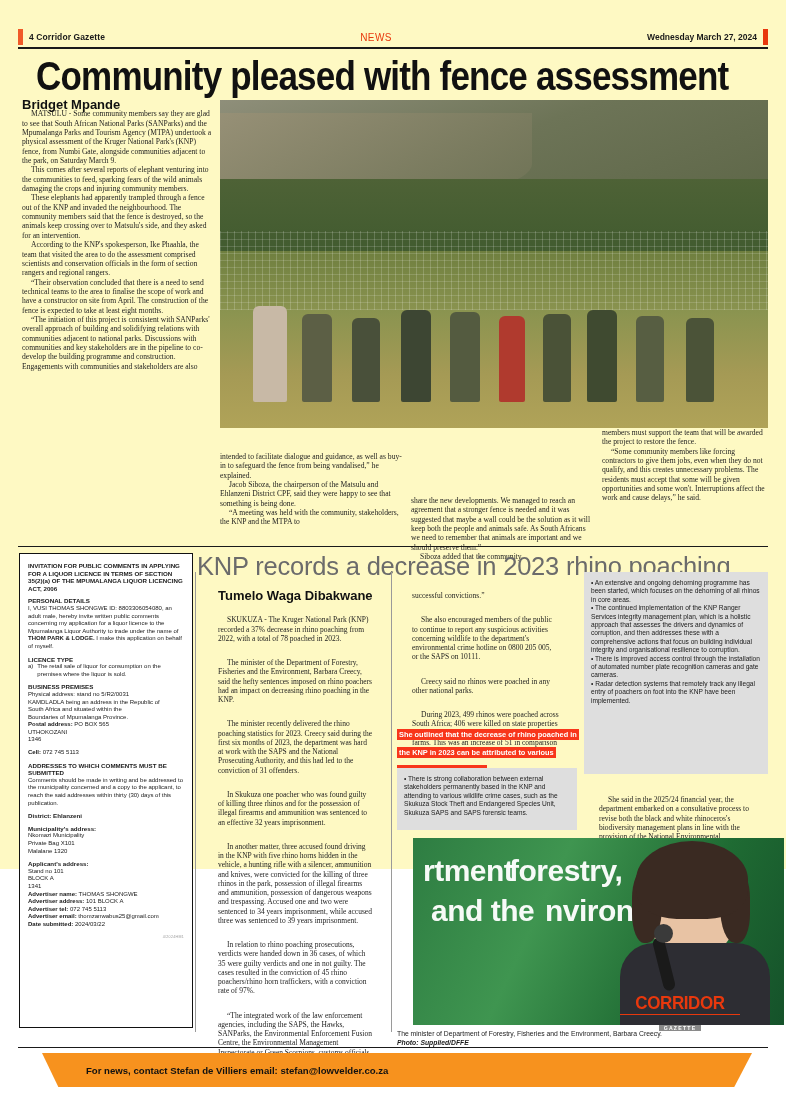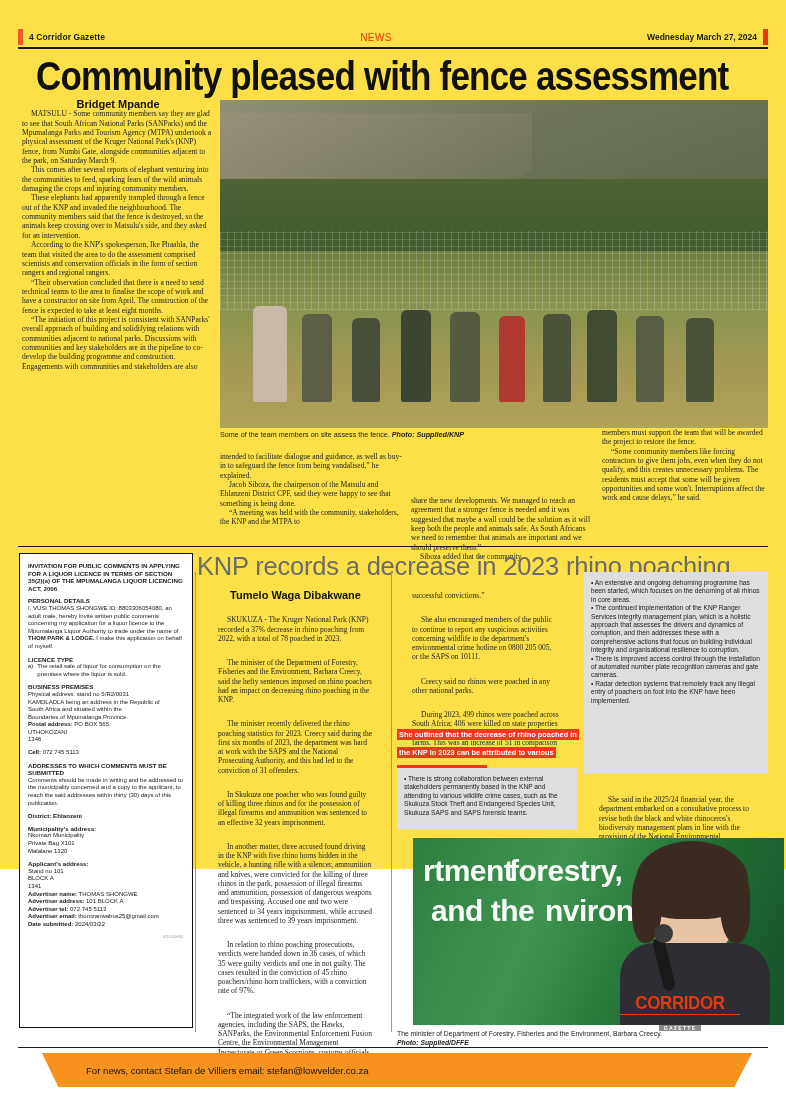--- a/index.html
+++ b/index.html
@@ -2,21 +2,21 @@
 <html><head>
 <meta charset="utf-8">
 <style>
   * { box-sizing: border-box; margin: 0; padding: 0; }
   html, body {
     width: 786px; height: 1113px;
     background: #ffffff;
     font-family: "Liberation Sans", sans-serif;
     overflow: hidden;
   }
-  .page { position: relative; width: 786px; height: 869px; background:#fde047; }
+  .page { position: relative; width: 786px; height: 869px; background:#fef9c3; }
 
   
   .masthead {
     position:absolute; left:18px; top:26px; width:750px; height:22px;
     display:flex; align-items:center;
   }
   .mast-bar-left { width:5px; height:16px; background:#f05a28; margin-right:6px; }
   .mast-bar-right { width:5px; height:16px; background:#e8380d; margin-left:6px; }
   .mast-left { font-size:8.5px; font-weight:bold; color:#1a1a1a; letter-spacing:.1px; white-space:nowrap; }
   .mast-center { flex:1; text-align:center; font-size:10px; color:#e8380d; letter-spacing:.4px; }
@@ -29,21 +29,21 @@
     font-family:"Liberation Sans", sans-serif;
     font-weight:bold; font-size:35px; line-height:40px;
     color:#111; letter-spacing:-0.8px;
     transform: scaleY(1.18); transform-origin: left top;
   }
 
   
   .a1col { position:absolute; font-family:"Liberation Serif", serif; font-size:7.6px; line-height:9.35px; color:#1c1c1c; text-align:left; }
   .a1col p { text-indent:9px; margin:0; }
   .a1col p.noindent { text-indent:0; }
-  .byline { font-family:"Liberation Sans", sans-serif; font-weight:bold; font-size:11px; color:#111; text-align:center; margin-bottom:6px; text-indent:0 !important; }
+  .byline { font-family:"Liberation Sans", sans-serif; font-weight:bold; font-size:13px; color:#111; text-align:left; margin-bottom:6px; text-indent:0 !important; }
 
   #a1-c1 { left:22px; top:100px; width:192px; }
   #a1-c2 { left:220px; top:452px; width:185px; }
   #a1-c3 { left:411px; top:452px; width:185px;margin-top:44px; }
   #a1-c4 { left:602px; top:428px; width:166px; }
 
   
   .photo1 {
     position:absolute; left:220px; top:100px; width:548px; height:328px;
     overflow:hidden; background:#6c7a4a;
@@ -159,21 +159,21 @@
   
   .footrule { position:absolute; left:18px; top:1047px; width:750px; height:1.2px; background:#1a1a1a; }
   .footer {
     position:absolute; left:42px; top:1053px; width:710px; height:34px;
     background:#f7921e;
     display:flex; align-items:center;
     clip-path: polygon(0 0, 100% 0, 97.5% 100%, 2.3% 100%);
   }
   .footer .txt {
     margin-left:44px; font-family:"Liberation Sans", sans-serif;
-    font-weight:normal; font-size:9.6px; color:#111;
+    font-weight:bold; font-size:9.6px; color:#111;
   }
   .foot-logo {
     position:absolute; right:46px; top:993px; width:120px; text-align:center;
   }
   .foot-logo .c1 { font-family:"Liberation Sans", sans-serif; font-weight:bold; font-size:17px;
     color:#e8380d; letter-spacing:-0.4px; transform:scaleY(1.12); }
   .foot-logo .c2 { font-family:"Liberation Sans", sans-serif; font-weight:bold; font-size:5.2px;
     color:#fff; background:#8a8a8a; display:inline-block; padding:0 5px; letter-spacing:1.2px; margin-top:1px; }
   .foot-logo .line { height:1.4px; background:#e8380d; margin:1px 0; }
 </style>
@@ -204,24 +204,20 @@
     <div class="fig" style="left:15%; width:30px; height:88px; background:#5c5f45;"></div>
     <div class="fig" style="left:24%; width:28px; height:84px; background:#49503a;"></div>
     <div class="fig" style="left:33%; width:30px; height:92px; background:#3d4633;"></div>
     <div class="fig" style="left:42%; width:30px; height:90px; background:#545b40;"></div>
     <div class="fig" style="left:51%; width:26px; height:86px; background:#b03a2e;"></div>
     <div class="fig" style="left:59%; width:28px; height:88px; background:#4a5237;"></div>
     <div class="fig" style="left:67%; width:30px; height:92px; background:#3f4a30;"></div>
     <div class="fig" style="left:76%; width:28px; height:86px; background:#575e42;"></div>
     <div class="fig" style="left:85%; width:28px; height:84px; background:#4b5338;"></div>
   </div>
-  <div class="cap1">
-    <span>Some of the team members on site assess the fence.</span>
-    <i>Photo: Supplied/KNP</i>
-  </div>
 
   <div class="a1col" id="a1-c1">
     <p class="byline">Bridget Mpande</p>
     <p>MATSULU - Some community members say they are glad to see that South African National Parks (SANParks) and the Mpumalanga Parks and Tourism Agency (MTPA) undertook a physical assessment of the Kruger National Park's (KNP) fence, from Numbi Gate, alongside communities adjacent to the park, on Saturday March 9.</p>
     <p>This comes after several reports of elephant venturing into the communities to feed, sparking fears of the wild animals damaging the crops and injuring community members.</p>
     <p>These elephants had apparently trampled through a fence out of the KNP and invaded the neighbourhood. The community members said that the fence is destroyed, so the animals keep crossing over to Matsulu's side, and they asked for an intervention.</p>
     <p>According to the KNP's spokesperson, Ike Phaahla, the team that visited the area to do the assessment comprised scientists and conservation officials in the form of section rangers and regional rangers.</p>
     <p>“Their observation concluded that there is a need to send technical teams to the area to finalise the scope of work and have a constructor on site from April. The construction of the fence is expected to take at least eight months.</p>
     <p>“The initiation of this project is consistent with SANParks' overall approach of building and solidifying relations with communities adjacent to national parks. Discussions with communities and key stakeholders are in the pipeline to co-develop the building programme and construction. Engagements with communities and stakeholders are also</p>
   </div>

